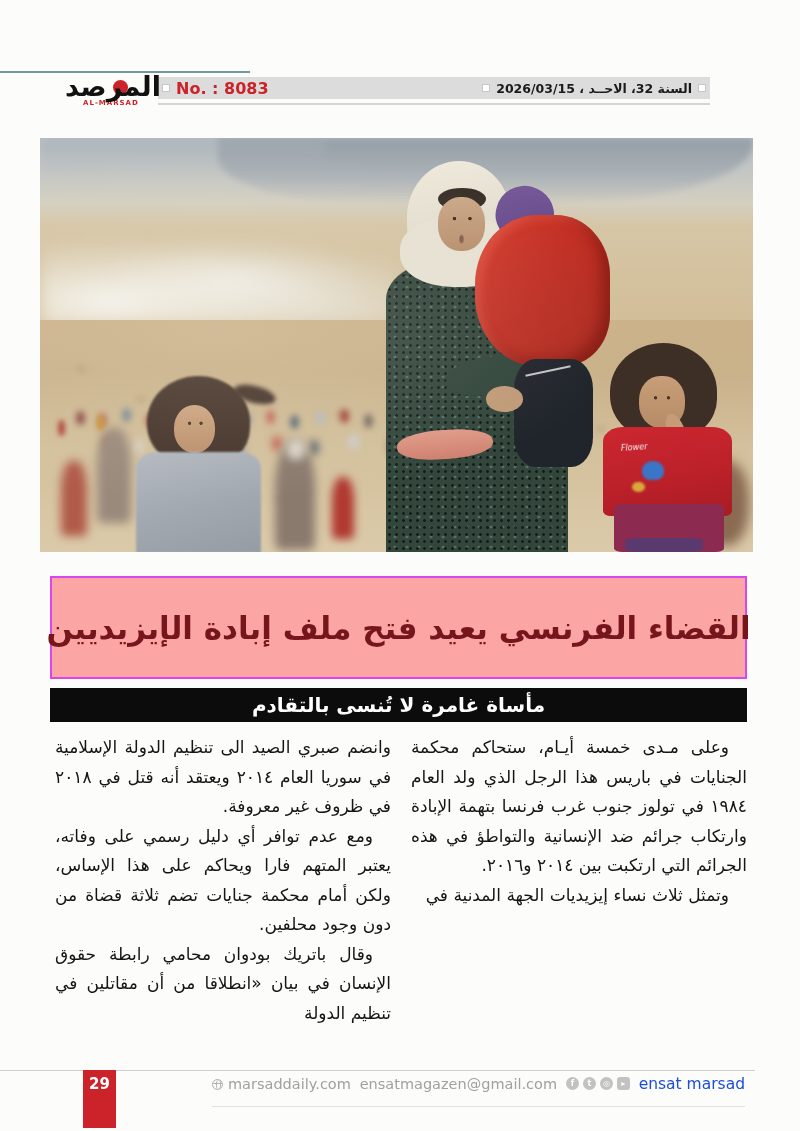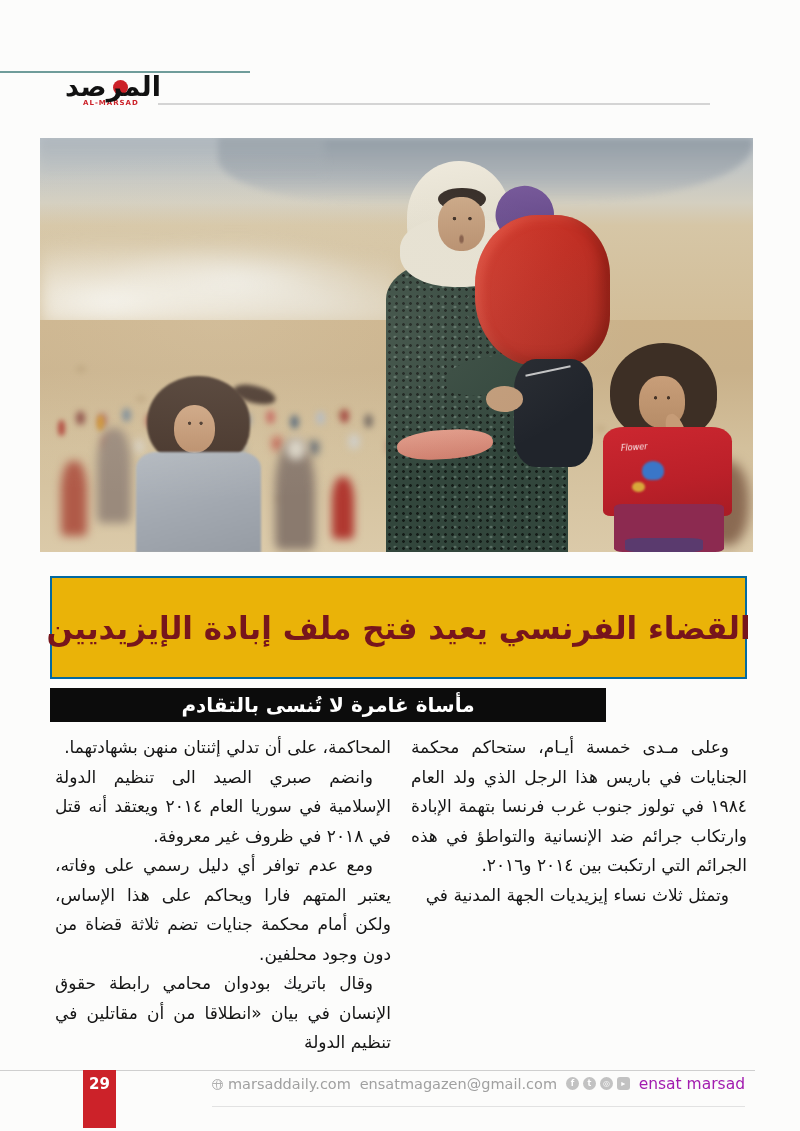--- a/index.html
+++ b/index.html
@@ -81,55 +81,63 @@
   .rg-shirt{left:79%;top:69.8%;width:18%;height:21.5%;border-radius:16% 16% 6% 6%;
     background:linear-gradient(170deg,#cc2730 0%,#bb2029 60%,#a81c24 100%);}
   .rg-shirt-text{left:81.5%;top:73.5%;width:8%;height:12px;color:rgba(255,255,255,.92);font-size:8px;font-style:italic;filter:blur(.4px);transform:rotate(-4deg);}
   .rg-butterfly{left:84.5%;top:78%;width:3%;height:4.5%;border-radius:50% 50% 40% 40%;background:#3a76c8;filter:blur(1px);}
   .rg-dot{left:83%;top:83%;width:1.8%;height:2.6%;border-radius:50%;background:#d8a83a;filter:blur(1px);}
   .rg-shorts{left:80.5%;top:88.5%;width:15.5%;height:11.5%;background:#8c2a50;border-radius:8%;}
   .rg-legs{left:82%;top:96.5%;width:11%;height:3.5%;background:#5a3a6e;border-radius:20%;}
   .haze{left:0;top:0;right:0;bottom:0;background:radial-gradient(ellipse at 25% 45%,rgba(240,235,220,.18) 0%,rgba(240,235,220,0) 55%);}
 
   
-  .headline-box{position:absolute;left:50px;top:576px;width:697px;height:103px;background:#eab308;border:2px solid #0369a1;box-sizing:border-box;display:flex;align-items:center;justify-content:center;}
+  .headline-box{position:absolute;left:50px;top:576px;width:697px;height:103px;background:#fca5a5;border:2px solid #d946ef;box-sizing:border-box;display:flex;align-items:center;justify-content:center;}
   .headline-text{direction:rtl;font-size:31px;font-weight:800;color:#77151c;white-space:nowrap;letter-spacing:-.5px;}
 
-  .black-bar{position:absolute;left:50px;top:688px;width:556px;height:34px;background:#0c0c0c;display:flex;align-items:center;justify-content:center;}
+  .black-bar{position:absolute;left:50px;top:688px;width:697px;height:34px;background:#0c0c0c;display:flex;align-items:center;justify-content:center;}
   .black-bar-text{direction:rtl;color:#fff;font-size:20px;font-weight:bold;}
 
   
   .cols{position:absolute;left:55px;top:733px;width:692px;direction:rtl;display:flex;gap:20px;}
   .col{width:336px;}
   .col p{margin:0;direction:rtl;text-align:justify;font-size:17px;line-height:29.5px;color:#151515;text-indent:18px;}
   .col-left p:first-child{text-indent:0;}
 
   
   .footer-line{position:absolute;left:0;top:1070px;width:755px;height:1px;background:#cfcfcf;}
   .page-num-box{position:absolute;left:83px;top:1070px;width:33px;height:58px;background:#cc2229;color:#fff;font-size:15px;font-weight:bold;text-align:center;padding-top:5px;box-sizing:border-box;}
   .footer-row{position:absolute;left:212px;top:1074px;width:533px;display:flex;align-items:center;justify-content:space-between;border-bottom:1px solid #e2e2e2;padding-bottom:13px;}
   .footer-row .txt{color:#a0a0a0;font-size:14.5px;}
-  .brand{color:#a21caf;font-size:15.5px;}
+  .brand{color:#1d4ed8;font-size:15.5px;}
   .globe{display:inline-block;width:9px;height:9px;border:1.4px solid #b0b0b0;border-radius:50%;position:relative;margin-right:5px;top:1px;}
   .globe:before{content:"";position:absolute;left:0;right:0;top:3px;height:1.2px;background:#b0b0b0;}
   .globe:after{content:"";position:absolute;left:3px;top:0;bottom:0;width:2.6px;border-left:1.2px solid #b0b0b0;border-right:1.2px solid #b0b0b0;border-radius:50%;}
   .socials{display:flex;gap:4px;align-items:center;}
   .soc{width:13px;height:13px;border-radius:50%;background:#c2c2c2;color:#fff;font-size:8px;font-weight:bold;line-height:13px;text-align:center;}
   .soc.yt{border-radius:3px;}
 </style>
 </head>
 <body>
 
 <div class="page">
 
   <div class="teal-line"></div>
   <div class="logo">
     <div class="logo-dot"></div>
     <div class="logo-ar">المرصد</div>
     <div class="logo-en">AL-MARSAD</div>
+  </div>
+  <div class="issue-bar">
+    <span class="sq"></span>
+    <span class="issue-no">No. : 8083</span>
+    <span class="issue-spacer"></span>
+    <span class="sq"></span>
+    <span class="issue-date">السنة 32، الاحــد ، 2026/03/15</span>
+    <span class="sq"></span>
   </div>
   <div class="issue-underline"></div>
 
   <div class="photo">
     <div class="sky"></div>
     <div class="mountains"></div>
     <div class="mountains2"></div>
     <div class="smoke"></div>
     <div class="ground"></div>
     <div class="ground-spots"></div>
@@ -182,21 +190,20 @@
   <div class="black-bar">
     <div class="black-bar-text">مأساة غامرة لا تُنسى بالتقادم</div>
   </div>
 
   <div class="cols">
     <div class="col col-right">
         <p class="para">وعلى مـدى خمسة أيـام، ستحاكم محكمة الجنايات في باريس هذا الرجل الذي ولد العام ١٩٨٤ في تولوز جنوب غرب فرنسا بتهمة الإبادة وارتكاب جرائم ضد الإنسانية والتواطؤ في هذه الجرائم التي ارتكبت بين ٢٠١٤ و٢٠١٦.</p>
         <p class="para">وتمثل ثلاث نساء إيزيديات الجهة المدنية في</p>
       </div>
     <div class="col col-left">
-        <p class="para">المحاكمة، على أن تدلي إثنتان منهن بشهادتهما.</p>
         <p class="para">وانضم صبري الصيد الى تنظيم الدولة الإسلامية في سوريا العام ٢٠١٤ ويعتقد أنه قتل في ٢٠١٨ في ظروف غير معروفة.</p>
         <p class="para">ومع عدم توافر أي دليل رسمي على وفاته، يعتبر المتهم فارا ويحاكم على هذا الإساس، ولكن أمام محكمة جنايات تضم ثلاثة قضاة من دون وجود محلفين.</p>
         <p class="para">وقال باتريك بودوان محامي رابطة حقوق الإنسان في بيان «انطلاقا من أن مقاتلين في تنظيم الدولة</p>
       </div>
   </div>
 
   <div class="footer-line"></div>
   <div class="page-num-box">29</div>
   <div class="footer-row">
     <span><span class="globe"></span><span class="txt">marsaddaily.com</span></span>

